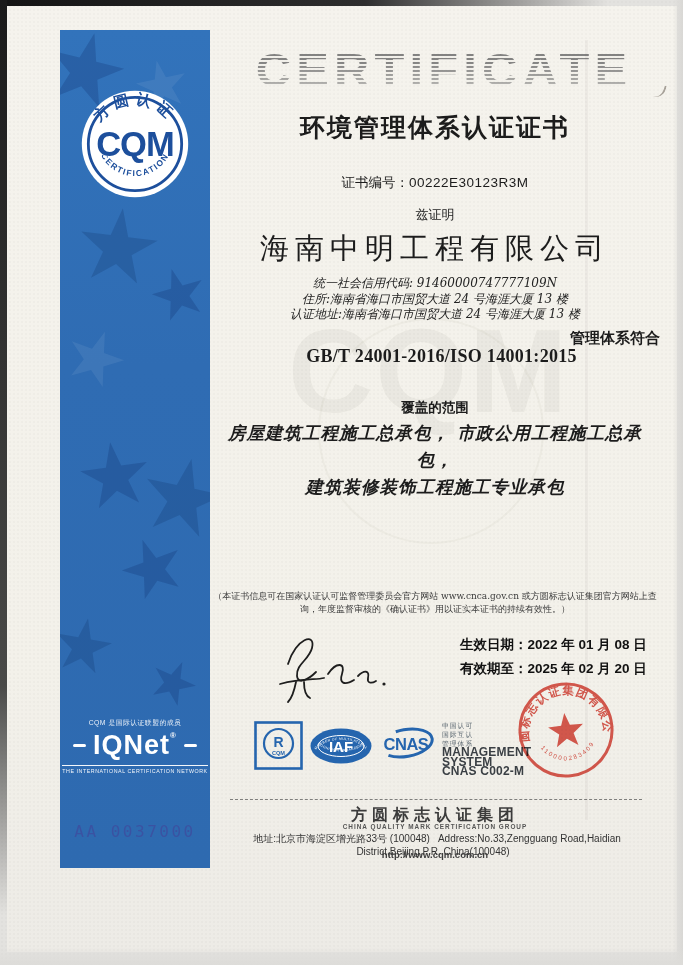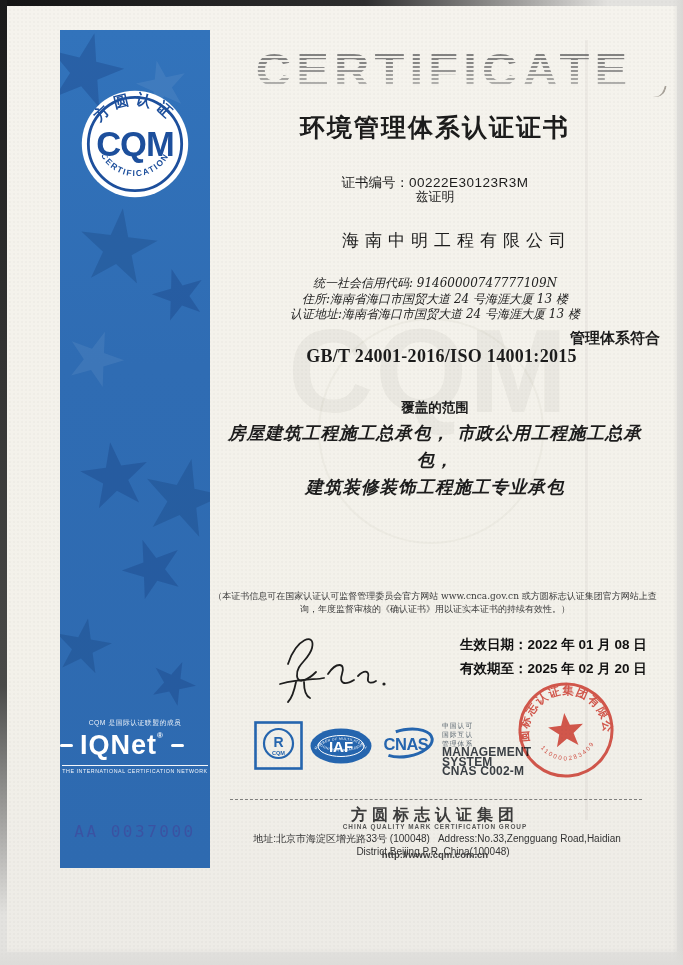--- a/index.html
+++ b/index.html
@@ -33,21 +33,21 @@
   .star { position:absolute;
            clip-path:polygon(50% 0%, 61% 35%, 98% 35%, 68% 57%, 79% 91%, 50% 70%, 21% 91%, 32% 57%, 2% 35%, 39% 35%); }
   .star.dark { background:rgba(16,48,108,0.26); }
   .star.deep { background:rgba(10,38,92,0.20); }
   .star.soft { background:rgba(255,255,255,0.07); }
 
   .cqm-logo { position:absolute; left:19px; top:58px; width:112px; height:112px; }
 
   .iqnet { position:absolute; left:0; top:688px; width:150px; text-align:center; color:#fff; }
   .iqnet-member { font-size:6.8px; letter-spacing:0.5px; color:#eaf0f8; margin-bottom:4px; }
-  .iqnet-row { display:flex; align-items:center; gap:7px; }
+  .iqnet-row { display:flex; align-items:center; justify-content:center; gap:7px; }
   .iqnet-dash { width:13px; height:3px; background:#fff; border-radius:2px; }
   .iqnet-name { font-size:27px; font-weight:bold; letter-spacing:1px; line-height:1; }
   .iqnet-reg { font-size:8px; vertical-align:top; }
   .iqnet-tagline { display:inline-block; margin-top:4px; padding-top:2px;
            border-top:1px solid rgba(255,255,255,0.95);
            font-size:5.3px; letter-spacing:0.55px; color:#f2f6fb; }
   .serial { position:absolute; left:0; top:792px; width:150px; text-align:center;
            font-family:"DejaVu Sans Mono", monospace; font-size:16px; letter-spacing:2.5px;
            color:#3f4a9d; opacity:0.72; }
 
@@ -61,23 +61,23 @@
            -webkit-mask-image:linear-gradient(180deg,#000 35%, rgba(0,0,0,0.45) 90%);
            mask-image:linear-gradient(180deg,#000 35%, rgba(0,0,0,0.45) 90%); }
   .cqm-wm { position:absolute; left:288px; top:312px; font-size:118px; font-weight:bold;
            letter-spacing:2px; color:rgba(60,55,40,0.05); line-height:1; }
   .circle-wm { position:absolute; left:318px; top:318px; width:226px; height:226px;
            border:2px solid rgba(120,110,85,0.05); border-radius:50%; }
 
   .title { top:111px; font-size:25px; font-weight:bold; letter-spacing:2px; }
   .certno { top:174px; font-size:13.5px; }
   .certno .num { font-family:"Liberation Sans", sans-serif; letter-spacing:0.5px; }
-  .attest { top:188px; font-size:13px; }
-  .company { top:229px; font-size:17px; letter-spacing:6px;
-           font-family:"DejaVu Serif", serif; font-weight:500;margin-left:22px; }
+  .attest { top:206px; font-size:13px; }
+  .company { top:229px; font-size:29px; letter-spacing:6px;
+           font-family:"DejaVu Serif", serif; font-weight:500; }
   .info { top:276px; font-size:12px; line-height:15.5px;
            font-family:"DejaVu Serif", serif; font-style:italic; color:#222; }
   .conform { top:329px; font-size:15px; font-weight:bold;text-align:right; }
   .standard { top:346px; font-size:18px; font-weight:bold;
            font-family:"Liberation Serif", serif; letter-spacing:0.3px; }
   .scope-h { top:399px; font-size:13.5px; font-weight:bold; }
   .scope { top:420px; font-size:17.5px; line-height:27px;
            font-family:"DejaVu Serif", serif; font-style:italic; letter-spacing:1px;font-weight:bold; }
   .note { top:590px; font-size:9px; line-height:13px; color:#3a3a3a;
            font-family:"DejaVu Serif", serif; }

